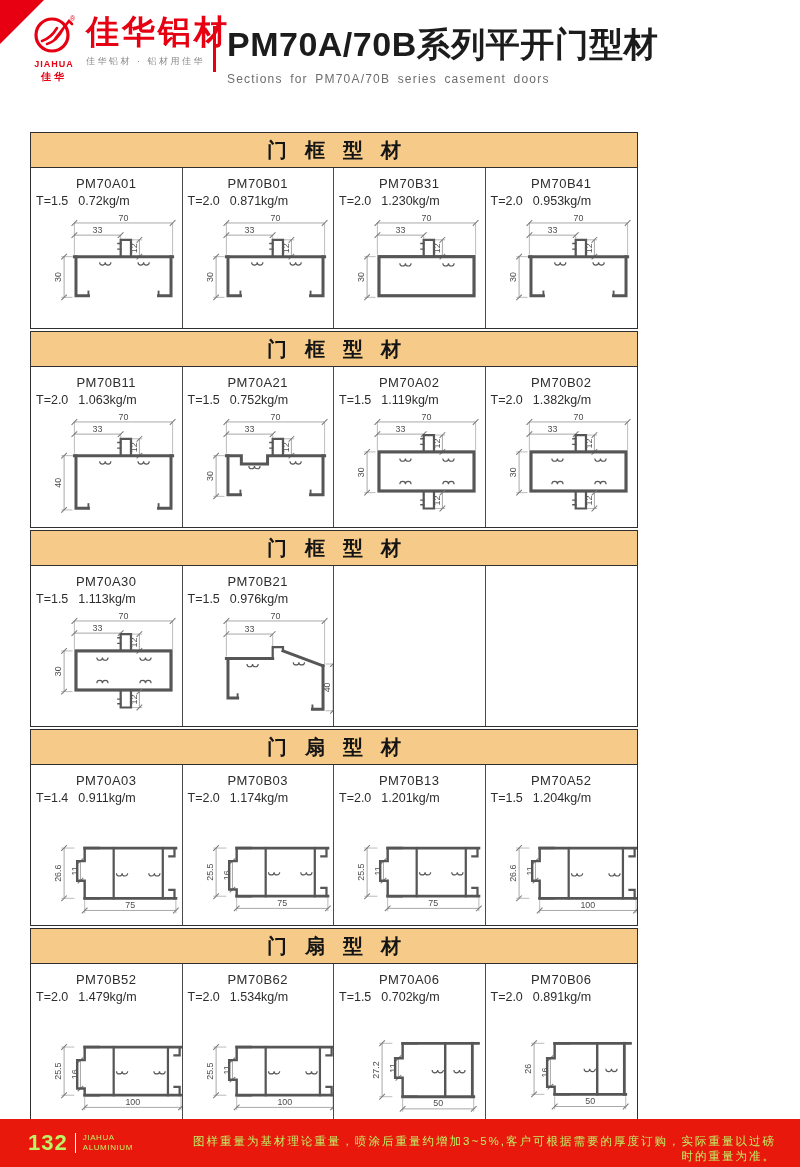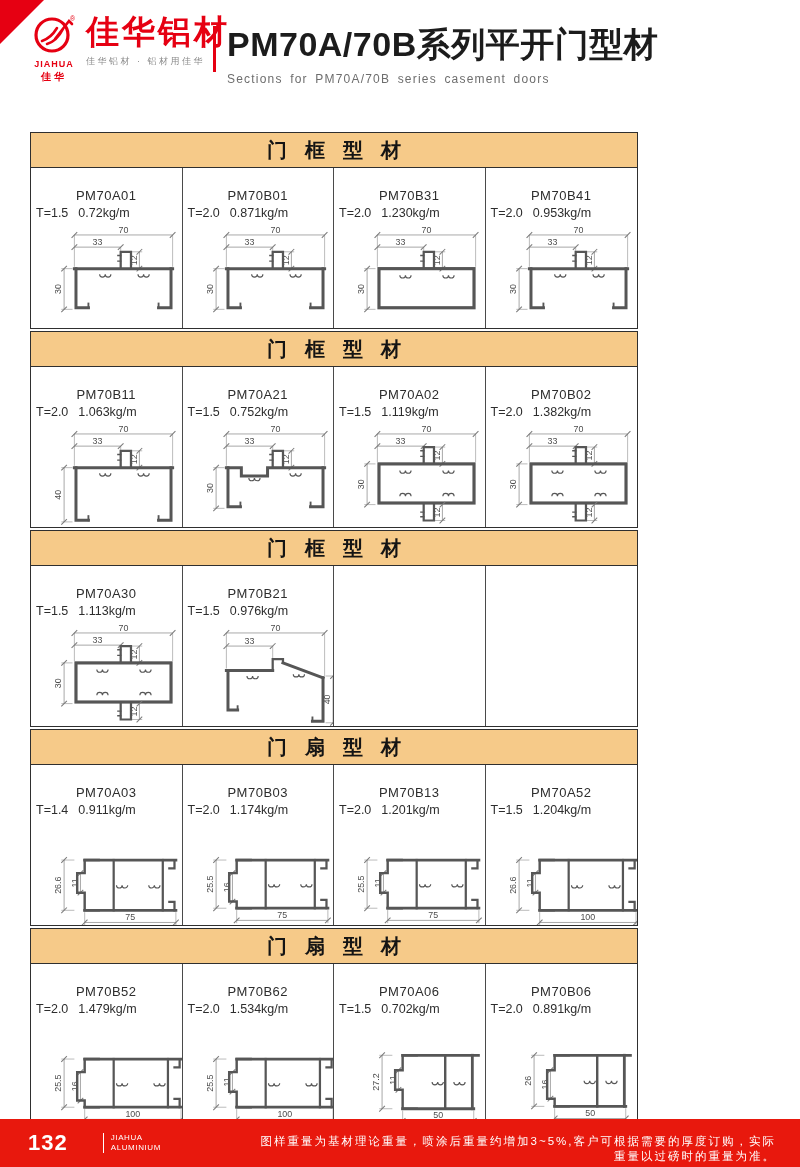--- a/index.html
+++ b/index.html
@@ -22,30 +22,30 @@
   .title-block{position:absolute;left:227px;top:22px;}
   .title-cn{color:#1c1c1c;font-size:34px;font-weight:bold;letter-spacing:0.5px;}
   .title-en{color:#6d6d6d;font-size:12px;letter-spacing:1.2px;margin-top:4px;word-spacing:3px;}
   
   #sections{position:absolute;left:30px;top:104px;width:608px;margin-top:28px;}
   .section{border:1.5px solid #2f2f2f;margin-bottom:2px;background:#fff;}
   .banner{height:34px;background:#f6ca89;border-bottom:1.5px solid #2f2f2f;
     display:flex;align-items:center;justify-content:center;
     font-size:20px;font-weight:bold;color:#141414;letter-spacing:18px;text-indent:18px;}
   .row{display:grid;grid-template-columns:1fr 1fr 1fr 1fr;height:160px;}
-  .cell{border-right:1px solid #4a4a4a;padding-top:20px;box-sizing:border-box;overflow:hidden;}
+  .cell{border-right:1px solid #4a4a4a;padding-top:8px;box-sizing:border-box;overflow:hidden;}
   .cell:last-child{border-right:none;}
   .model{text-align:center;font-size:13px;color:#2d2d2d;letter-spacing:0.5px;}
   .spec{text-align:left;font-size:12.5px;color:#2d2d2d;margin-top:3px;}
   .spec span{margin:0 5px;}
   .draw{width:185px;height:116px;margin:0 auto;}
   .draw svg{display:block;}
   
   .footer{position:absolute;left:0;top:1119px;width:800px;height:48px;background:#e8180d;
-    color:#ffffff;display:flex;align-items:center;gap:28px;}
+    color:#bef264;display:flex;align-items:center;}
   .pageno{margin-left:28px;font-size:22px;font-weight:bold;letter-spacing:1px;}
   .fbrand{margin-left:7px;padding-left:7px;border-left:1px solid #ffffff;
     font-size:8px;line-height:1.25;letter-spacing:0.6px;}
   .fnote{flex:1;text-align:right;font-size:11.5px;letter-spacing:2px;padding:0 24px 0 60px;margin-top:12px;}
 </style>
 </head>
 <body>
 
 <div class="corner-tri"></div>
 

